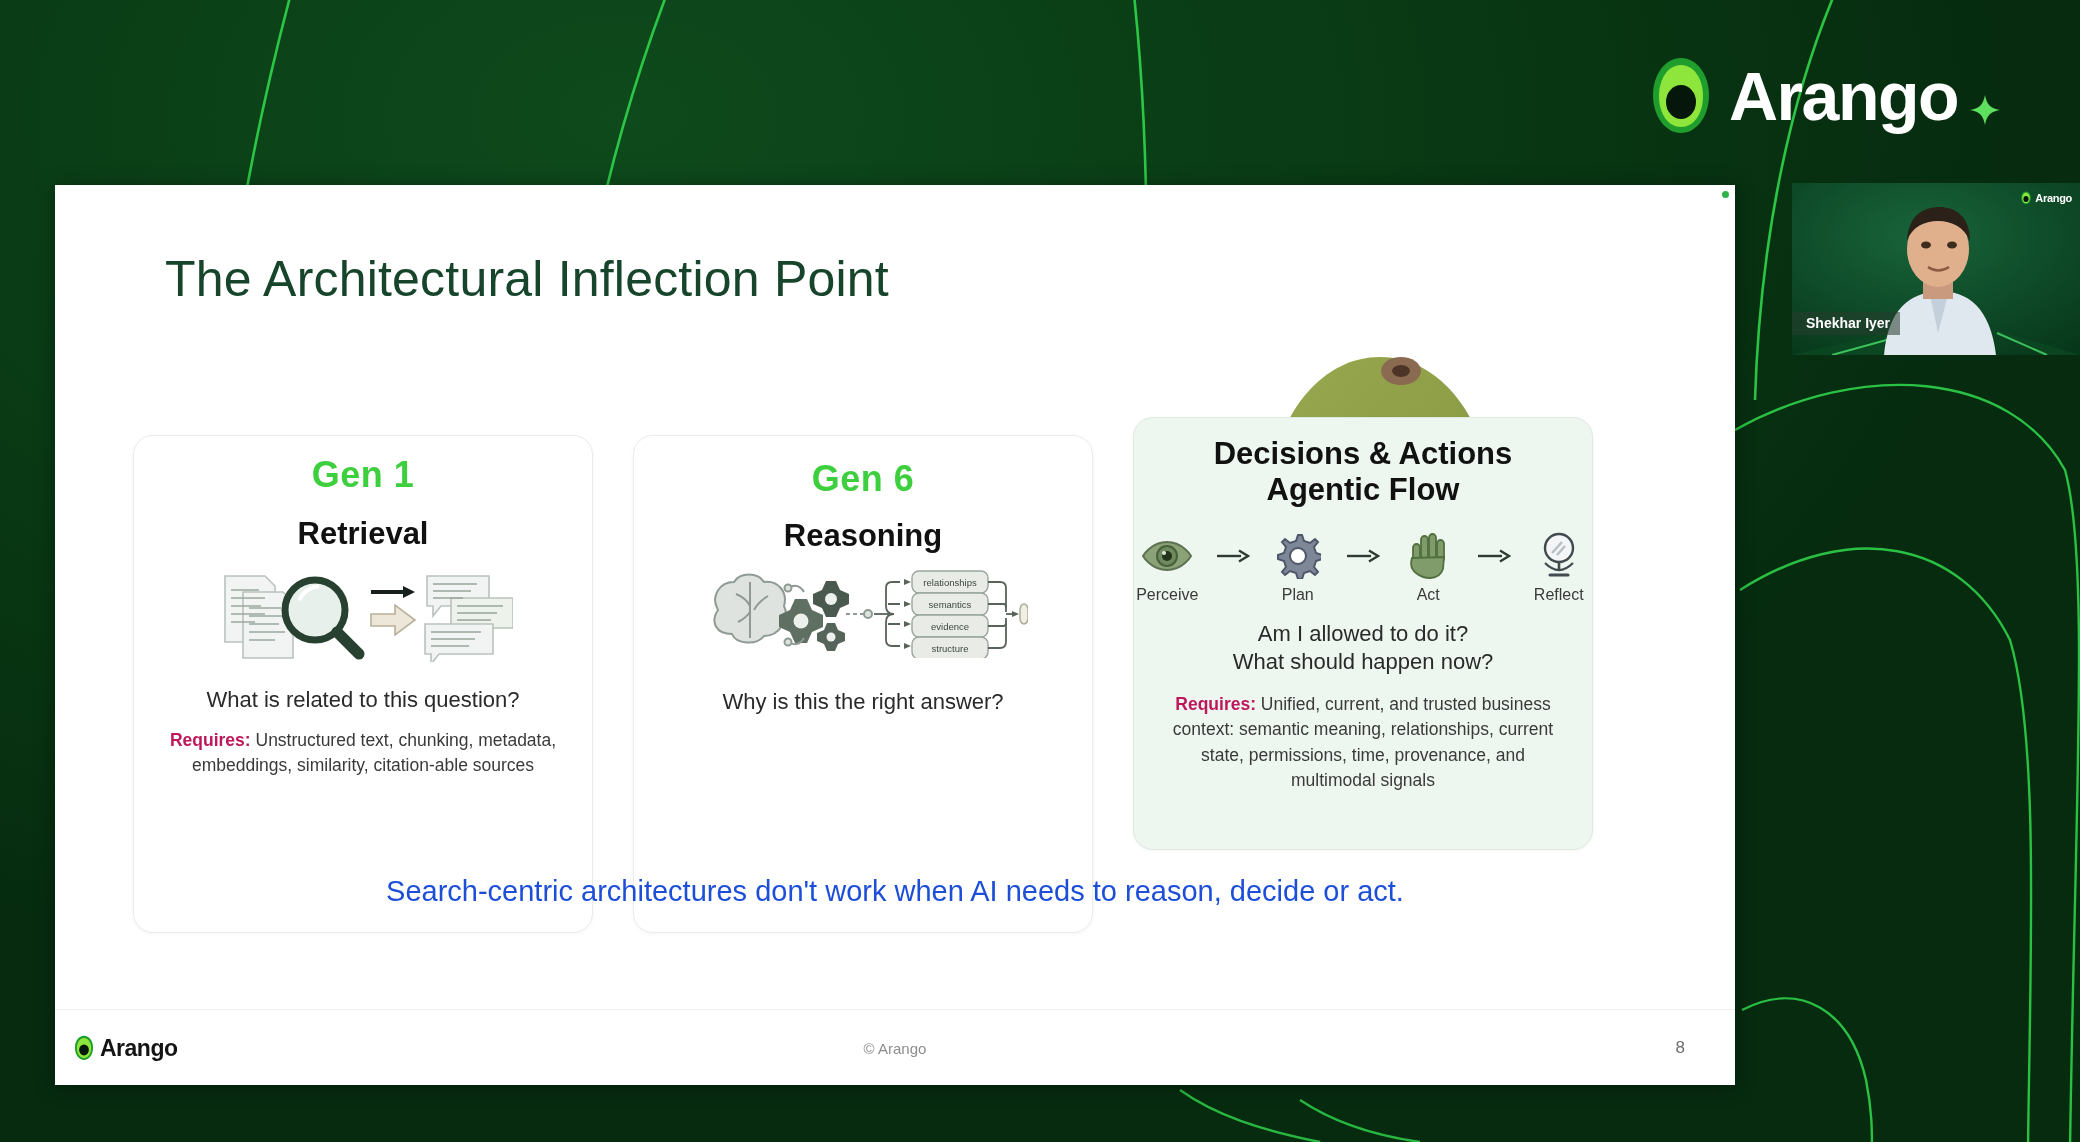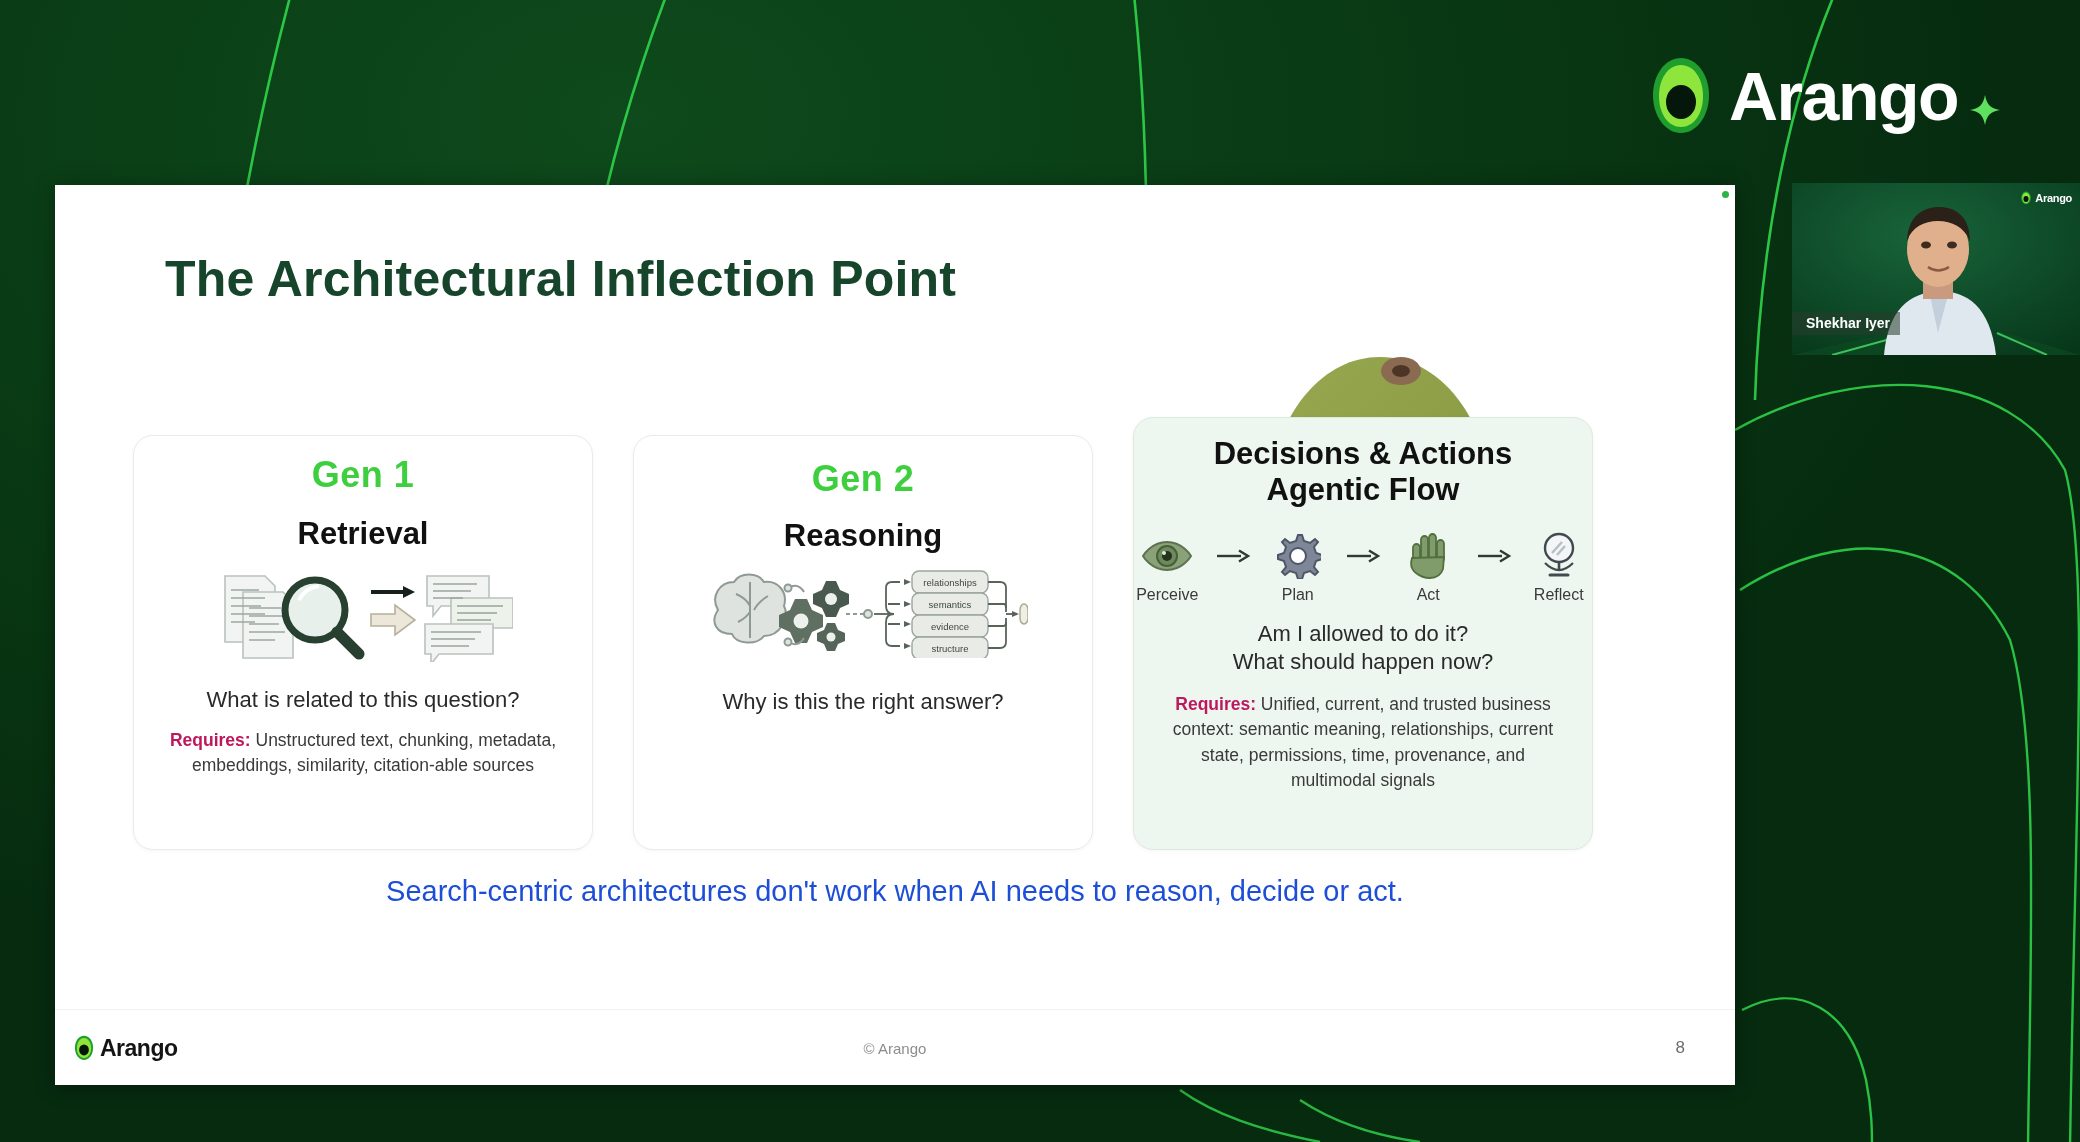--- a/index.html
+++ b/index.html
@@ -19,28 +19,28 @@
   #slide {
     position:absolute; left:55px; top:185px; width:1680px; height:900px;
     background:#ffffff;
     box-shadow:0 2px 18px rgba(0,0,0,.35);
   }
   #slide-dot { position:absolute; right:6px; top:6px; width:7px; height:7px;
     border-radius:50%; background:#2db34a; }
 
   #page-title {
     position:absolute; left:110px; top:65px;
-    font-size:50px; font-weight:700; color:#16452b;
+    font-size:50px; font-weight:400; color:#16452b;
     letter-spacing:.2px; white-space:nowrap;
   }
 
   
   #cards { position:absolute; left:78px; top:222px; width:1520px; height:420px; }
   .card {
-    position:absolute; top:28px; width:460px; height:415px;
+    position:absolute; top:28px; width:460px; height:498px;
     border:1px solid #e9eceb; border-radius:20px; background:#ffffff;
     box-shadow:0 1px 4px rgba(0,0,0,.045);
   }
   .card.c1 { left:0px; }
   .card.c2 { left:500px; }
   .card.c3 { left:1000px; top:10px; height:433px; background:#eef7ef; border-color:#dfe9e0; }
 
   .gen-label {
     text-align:center; font-size:36px; font-weight:600;
     color:#3ecf3e; margin-top:22px; letter-spacing:.5px;
@@ -264,21 +264,21 @@
           </g>
         </svg>
       </div>
       <div class="card-q c1-q">What is related to this question?</div>
       <div class="card-req">
         <b>Requires:</b><span> Unstructured text, chunking, metadata, embeddings, similarity, citation-able sources</span>
       </div>
     </div>
 
     <div class="card c2">
-      <div class="gen-label">Gen 2</div>
+      <div class="gen-label">Gen 6</div>
       <div class="card-title">Reasoning</div>
       <div class="art">
         <svg width="330" height="96" viewBox="0 0 330 96">
 
           <path d="M20 48 C 12 34, 22 20, 36 20 C 42 10, 60 10, 66 20 C 80 18, 90 30, 86 44
                    C 92 56, 82 74, 66 74 C 58 84, 38 82, 34 72 C 18 72, 12 60, 20 48 Z" fill="#dfe3e0" stroke="#8e9a93" stroke-width="2"></path>
           <path d="M52 20 v56 M38 32 q10 4 14 12 M70 34 q-10 6 -14 14 M40 60 q8 -4 12 -10" stroke="#8e9a93" stroke-width="2" fill="none"></path>
 
           <g fill="#49594e">
             <path d="M124 28 l4 -9 l10 0 l4 9 l9 4 l0 10 l-9 4 l-4 9 l-10 0 l-4 -9 l-9 -4 l0 -10 Z"></path>

